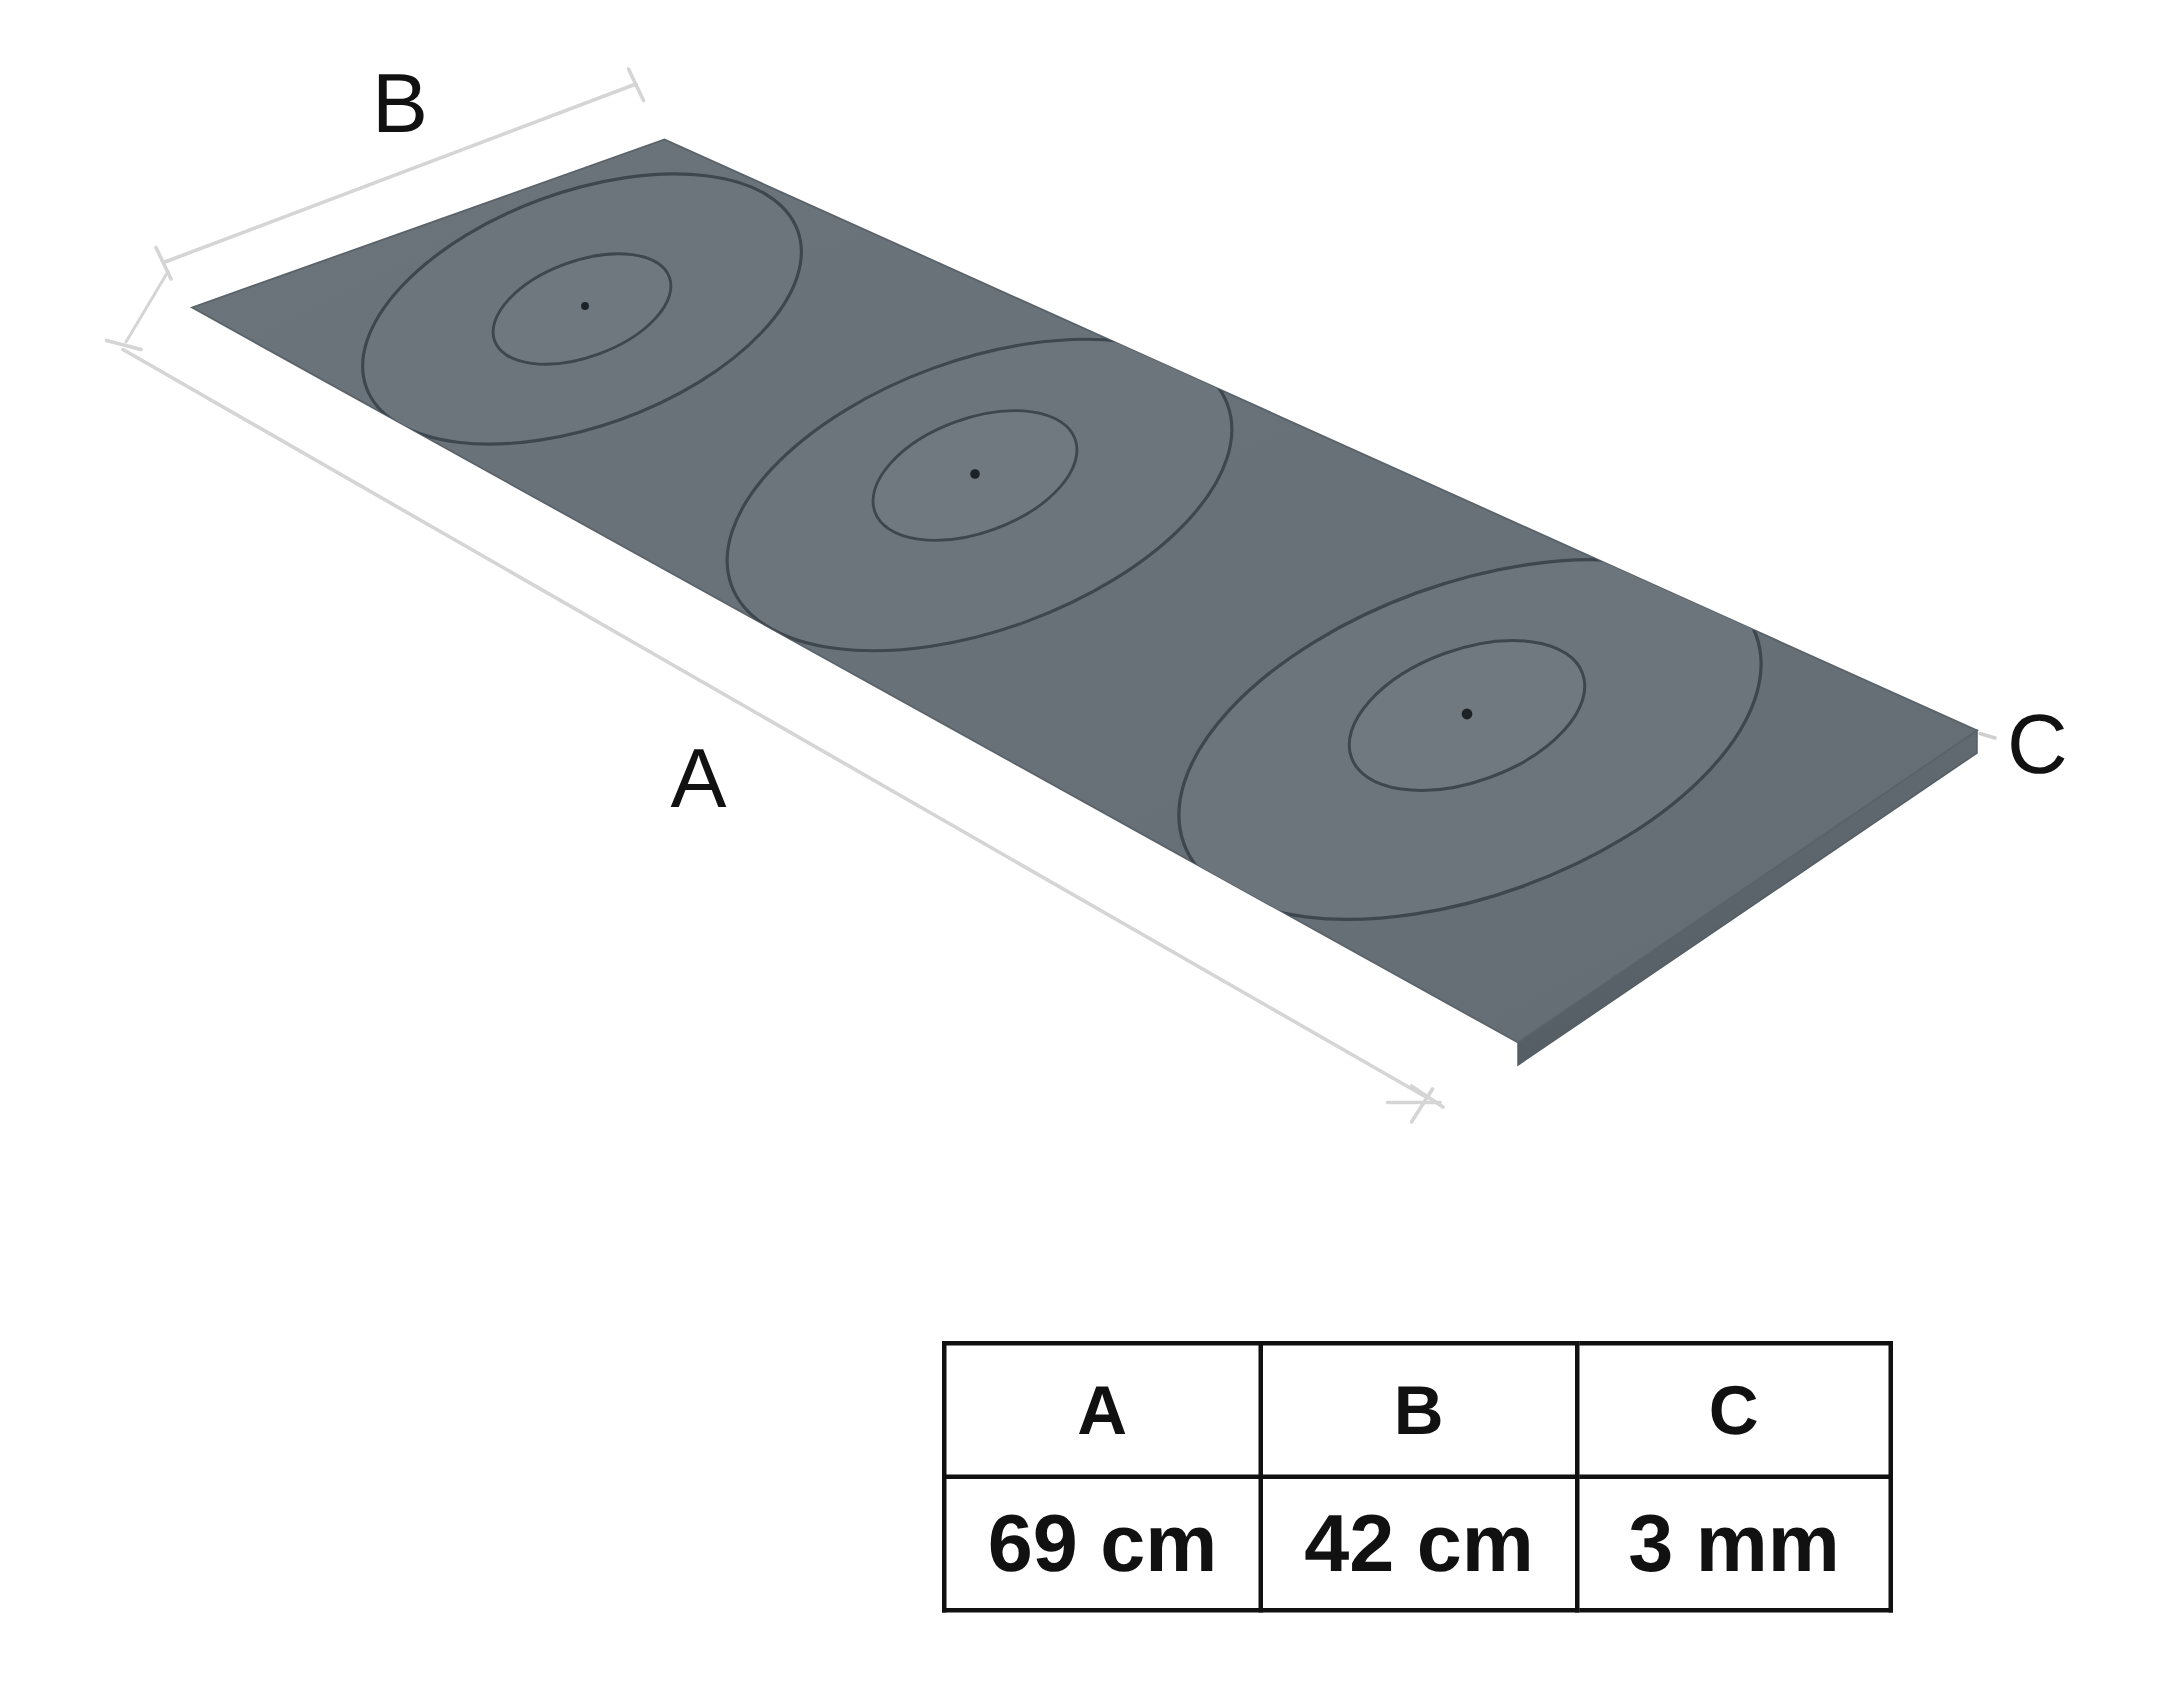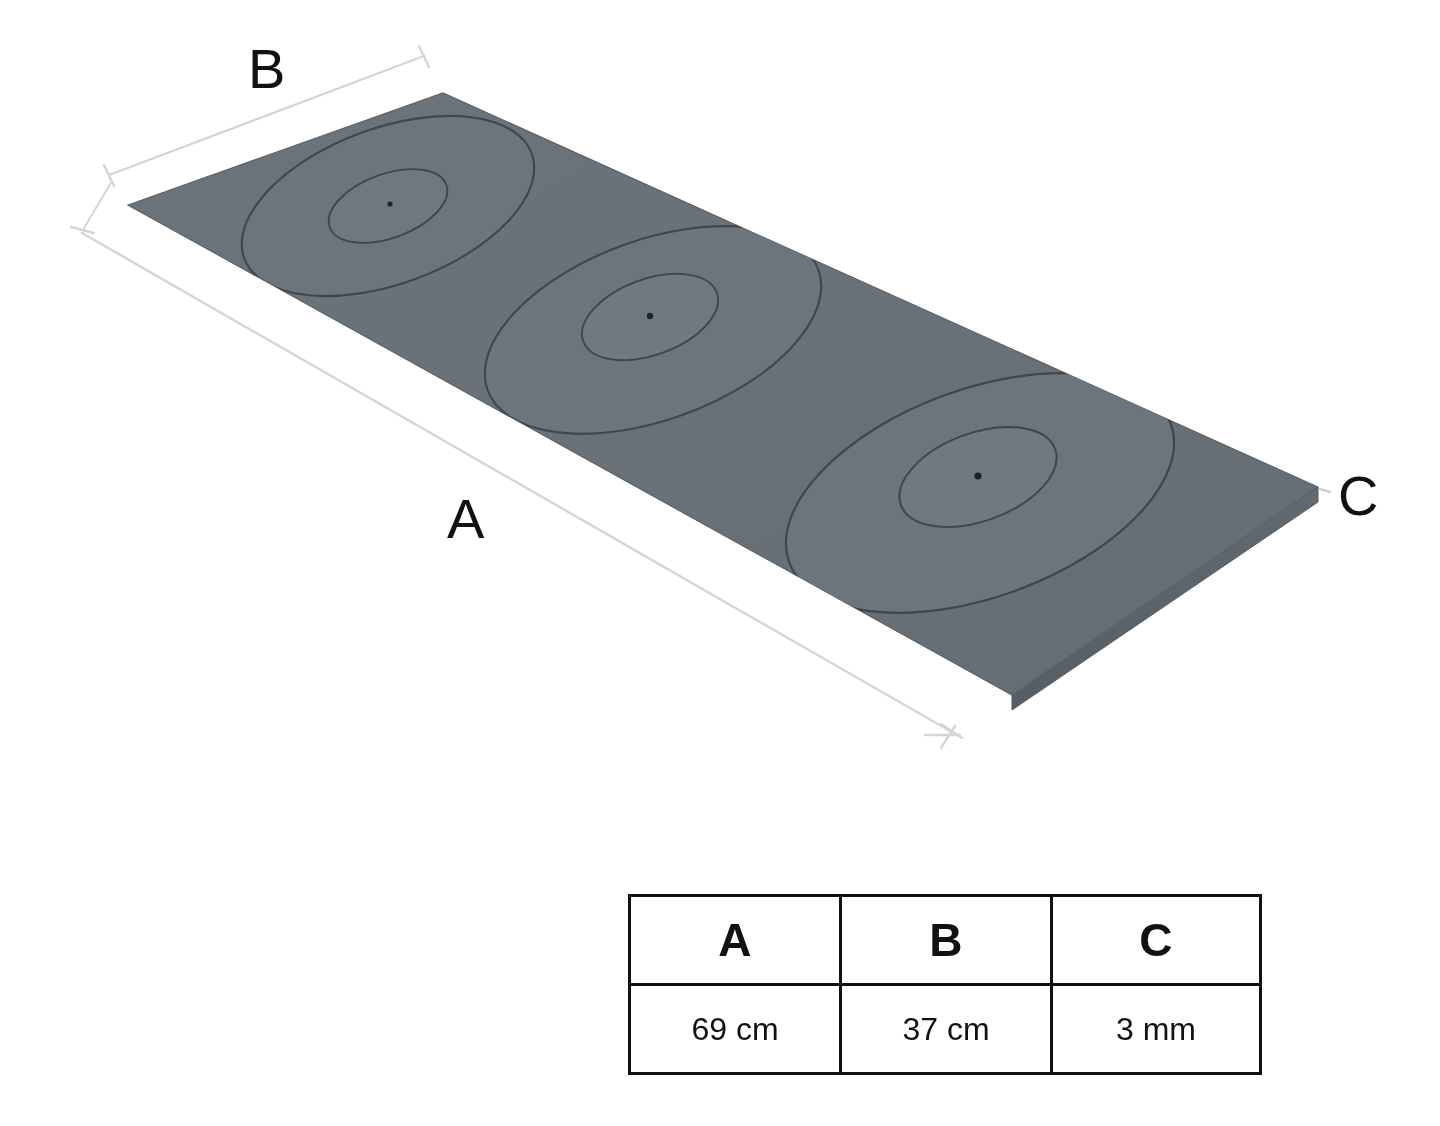--- a/index.html
+++ b/index.html
@@ -56,22 +56,22 @@
     padding: 0;
     height: 86px;
     vertical-align: middle;
   }
   table.spec-table th {
     font-size: 46px;
     font-weight: bold;
     letter-spacing: 0.5px;
   }
   table.spec-table td {
-    font-size: 32px;
-    font-weight: 400;
+    font-size: 54px;
+    font-weight: 700;
   }
   table.spec-table th.col-a, table.spec-table td.col-a { width: 208px; }
   table.spec-table th.col-b, table.spec-table td.col-b { width: 208px; }
   table.spec-table th.col-c, table.spec-table td.col-c { width: 206px; }
 </style>
 </head>
 <body>
 
 <div id="stage">
 
@@ -155,20 +155,20 @@
       <thead>
         <tr>
           <th class="col-a">A</th>
           <th class="col-b">B</th>
           <th class="col-c">C</th>
         </tr>
       </thead>
       <tbody>
         <tr>
           <td class="col-a">69 cm</td>
-          <td class="col-b">37 cm</td>
+          <td class="col-b">42 cm</td>
           <td class="col-c">3 mm</td>
         </tr>
       </tbody>
     </table>
   </div>
 
 </div>
 
 </body></html>

